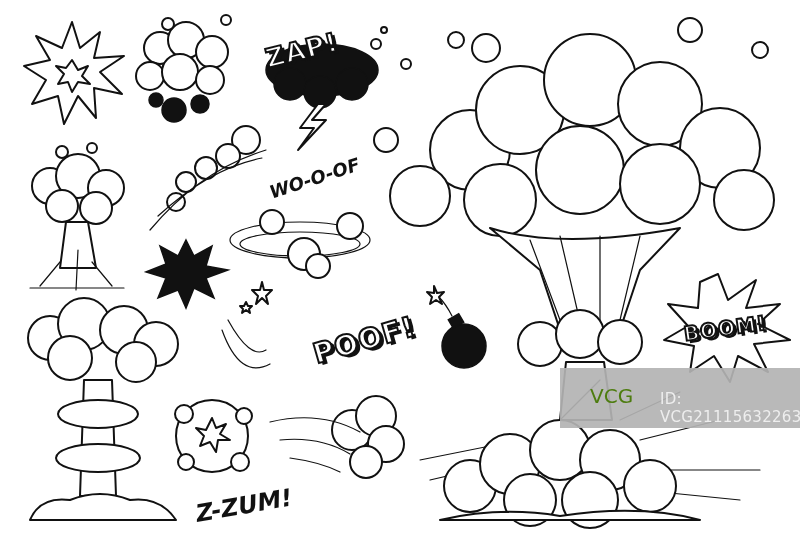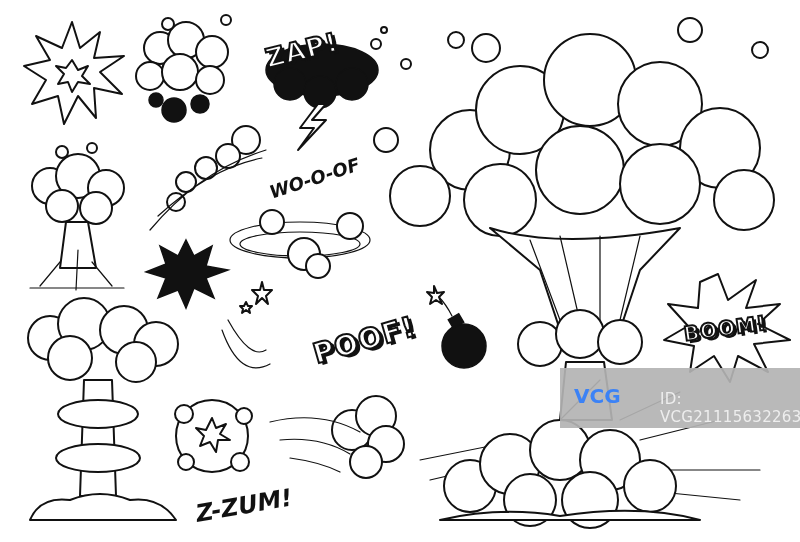--- a/index.html
+++ b/index.html
@@ -5,21 +5,21 @@
   html, body { margin:0; padding:0; background:#ffffff; }
   #stage { position:relative; width:800px; height:542px; overflow:hidden; background:#fff; font-family:"DejaVu Sans", sans-serif; }
   svg.art { position:absolute; left:0; top:0; width:800px; height:542px; }
   .ln { fill:#fff; stroke:#111; stroke-width:2; stroke-linejoin:round; stroke-linecap:round; }
   .thin { fill:none; stroke:#111; stroke-width:1.2; stroke-linecap:round; }
   .blk { fill:#111; stroke:#111; stroke-width:1.5; }
   .word { position:absolute; font-family:"DejaVu Sans", sans-serif; font-weight:bold; color:#111; white-space:nowrap; transform-origin:left center; }
   .outlined { color:#fff; -webkit-text-stroke:2px #111; text-shadow:3px 3px 0 #111; letter-spacing:1px; }
   .solid { color:#111; font-style:italic; }
   #watermark-band { position:absolute; left:560px; top:368px; width:240px; height:60px; background:#b3b3b3; opacity:0.92; }
-  #watermark-logo { position:absolute; left:574px; top:384px; font-weight:bold; font-size:20px; color:#3b82f6; font-family:"DejaVu Sans", sans-serif; }
+  #watermark-logo { position:absolute; left:590px; top:384px; font-weight:normal; font-size:20px; color:#4d7c0f; font-family:"DejaVu Sans", sans-serif; }
   #watermark-id { position:absolute; left:660px; top:390px; font-size:15px; color:#eee; font-family:"DejaVu Sans", sans-serif; letter-spacing:0.3px; }
 </style>
 </head>
 <body>
 
 <div id="stage">
 <svg class="art" viewBox="0 0 800 542">
 
   <g>
     <polygon class="ln" points="72,22 80,48 100,32 94,58 124,56 100,72 122,94 94,88 96,118 78,96 64,124 58,96 32,104 46,80 24,66 50,60 36,36 62,48"></polygon>

